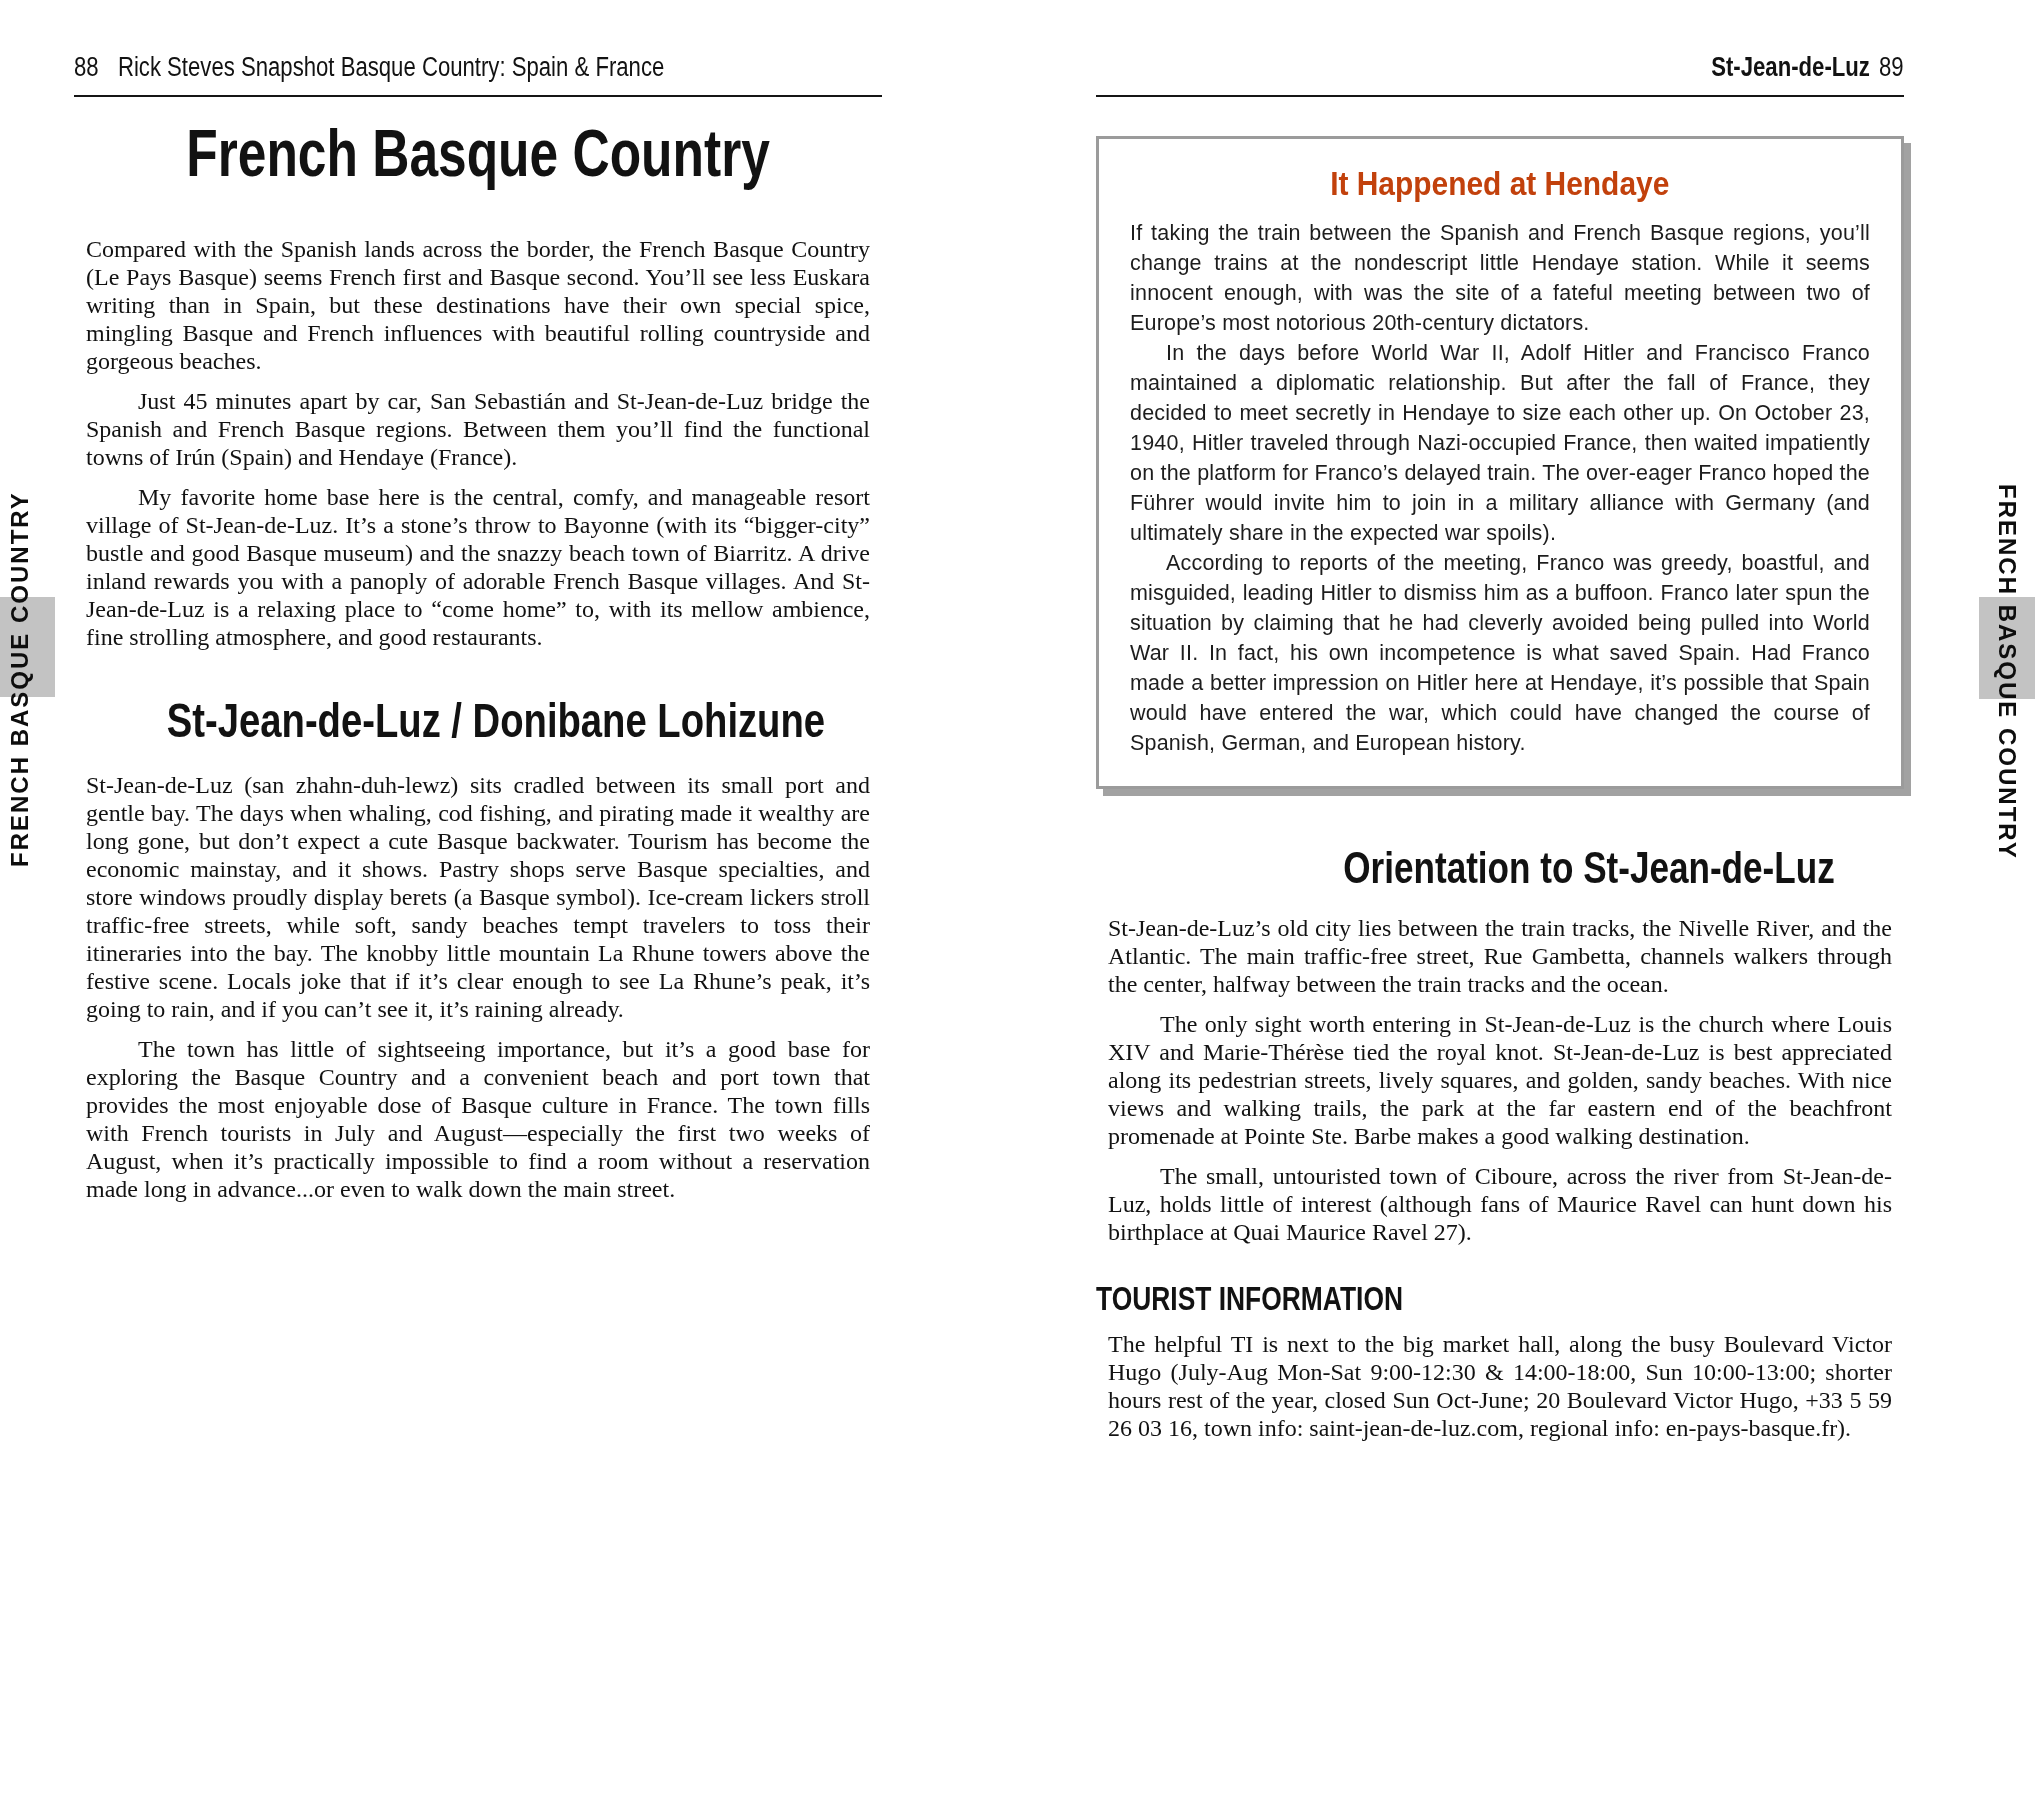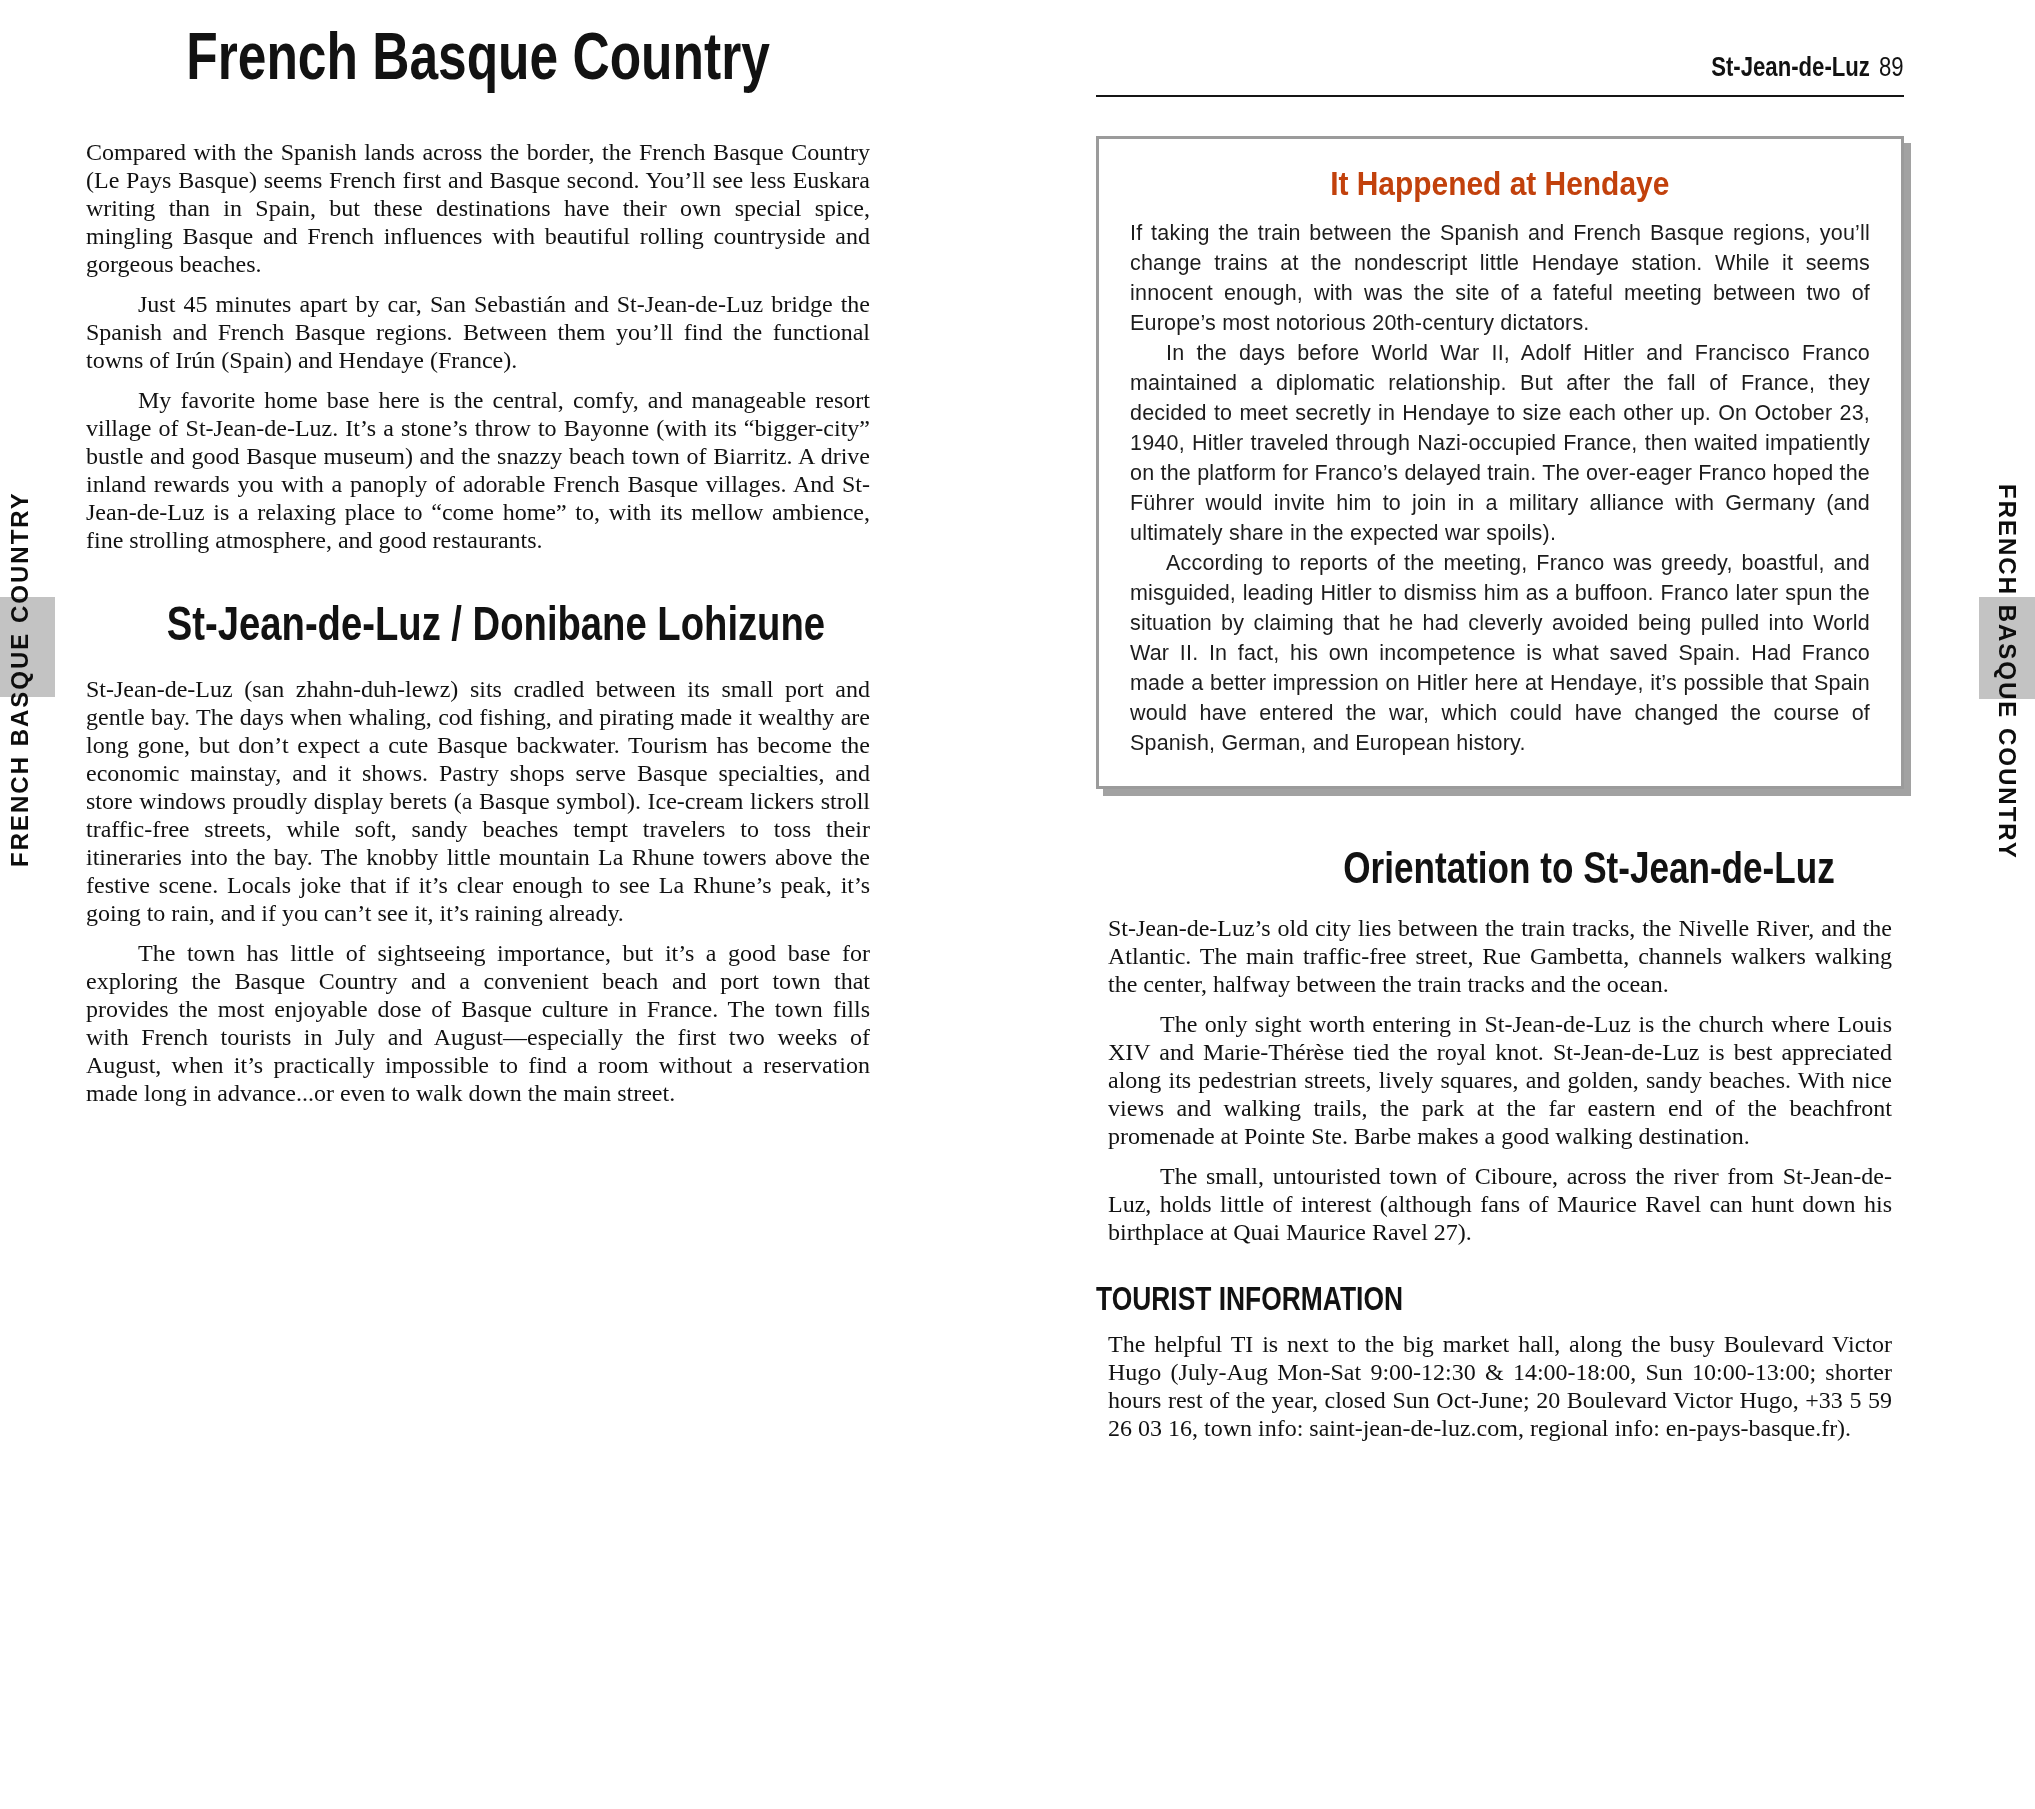--- a/index.html
+++ b/index.html
@@ -64,20 +64,25 @@
   .edge-tab.left{left:6.3px;top:492px;height:374px;transform:rotate(180deg);
                  display:flex;align-items:center;justify-content:center;}
   .edge-tab.right{left:1993px;top:492px;height:360px;
                   display:flex;align-items:center;justify-content:center;}
 </style>
 </head>
 <body>
 
 <div class="page page-left">
 
+  <div class="running-head">
+    <span class="rh-left-inner">
+      <span class="rh-pagenum">88</span><span>Rick Steves Snapshot Basque Country: Spain &amp; France</span>
+    </span>
+  </div>
 
   <h1 class="chapter-title"><span class="cx">French Basque Country</span></h1>
 
   <p class="serif-p first">Compared with the Spanish lands across the border, the French Basque Country (Le Pays Basque) seems French first and Basque second. You’ll see less Euskara writing than in Spain, but these destinations have their own special spice, mingling Basque and French influences with beautiful rolling countryside and gorgeous beaches.</p>
   <p class="serif-p indent">Just 45 minutes apart by car, San Sebastián and St-Jean-de-Luz bridge the Spanish and French Basque regions. Between them you’ll find the functional towns of Irún (Spain) and Hendaye (France).</p>
   <p class="serif-p indent">My favorite home base here is the central, comfy, and manageable resort village of St-Jean-de-Luz. It’s a stone’s throw to Bayonne (with its “bigger-city” bustle and good Basque museum) and the snazzy beach town of Biarritz. A drive inland rewards you with a panoply of adorable French Basque villages. And St-Jean-de-Luz is a relaxing place to “come home” to, with its mellow ambience, fine strolling atmosphere, and good restaurants.</p>
 
   <h2 class="section-title"><span class="cx">St-Jean-de-Luz / Donibane Lohizune</span></h2>
 
   <p class="serif-p">St-Jean-de-Luz (san zhahn-duh-lewz) sits cradled between its small port and gentle bay. The days when whaling, cod fishing, and pirating made it wealthy are long gone, but don’t expect a cute Basque backwater. Tourism has become the economic mainstay, and it shows. Pastry shops serve Basque specialties, and store windows proudly display berets (a Basque symbol). Ice-cream lickers stroll traffic-free streets, while soft, sandy beaches tempt travelers to toss their itineraries into the bay. The knobby little mountain La Rhune towers above the festive scene. Locals joke that if it’s clear enough to see La Rhune’s peak, it’s going to rain, and if you can’t see it, it’s raining already.</p>
@@ -95,21 +100,21 @@
 
   <div class="sidebar-box">
     <div class="box-title"><span class="cx">It Happened at Hendaye</span></div>
     <p class="box-p">If taking the train between the Spanish and French Basque regions, you’ll change trains at the nondescript little Hendaye station. While it seems innocent enough, with was the site of a fateful meeting between two of Europe’s most notorious 20th-century dictators.</p>
     <p class="box-p indent">In the days before World War II, Adolf Hitler and Francisco Franco maintained a diplomatic relationship. But after the fall of France, they decided to meet secretly in Hendaye to size each other up. On October 23, 1940, Hitler traveled through Nazi-occupied France, then waited impatiently on the platform for Franco’s delayed train. The over-eager Franco hoped the Führer would invite him to join in a military alliance with Germany (and ultimately share in the expected war spoils).</p>
     <p class="box-p indent">According to reports of the meeting, Franco was greedy, boastful, and misguided, leading Hitler to dismiss him as a buffoon. Franco later spun the situation by claiming that he had cleverly avoided being pulled into World War II. In fact, his own incompetence is what saved Spain. Had Franco made a better impression on Hitler here at Hendaye, it’s possible that Spain would have entered the war, which could have changed the course of Spanish, German, and European history.</p>
   </div>
 
   <h2 class="orient-title"><span class="cx">Orientation to St-Jean-de-Luz</span></h2>
 
-  <p class="serif-p">St-Jean-de-Luz’s old city lies between the train tracks, the Nivelle River, and the Atlantic. The main traffic-free street, Rue Gambetta, channels walkers walking the center, halfway between the train tracks and the ocean.</p>
+  <p class="serif-p">St-Jean-de-Luz’s old city lies between the train tracks, the Nivelle River, and the Atlantic. The main traffic-free street, Rue Gambetta, channels walkers through the center, halfway between the train tracks and the ocean.</p>
   <p class="serif-p indent">The only sight worth entering in St-Jean-de-Luz is the church where Louis XIV and Marie-Thérèse tied the royal knot. St-Jean-de-Luz is best appreciated along its pedestrian streets, lively squares, and golden, sandy beaches. With nice views and walking trails, the park at the far eastern end of the beachfront promenade at Pointe Ste. Barbe makes a good walking destination.</p>
   <p class="serif-p indent">The small, untouristed town of Ciboure, across the river from St-Jean-de-Luz, holds little of interest (although fans of Maurice Ravel can hunt down his birthplace at Quai Maurice Ravel 27).</p>
 
   <h3 class="ti-title"><span class="cx">TOURIST INFORMATION</span></h3>
   <p class="serif-p">The helpful TI is next to the big market hall, along the busy Boulevard Victor Hugo (July-Aug Mon-Sat 9:00-12:30 &amp; 14:00-18:00, Sun 10:00-13:00; shorter hours rest of the year, closed Sun Oct-June; 20 Boulevard Victor Hugo, +33 5 59 26 03 16, town info: saint-jean-de-luz.com, regional info: en-pays-basque.fr).</p>
 
 </div>
 
 <div class="edge-tab-block left"></div>
 <div class="edge-tab left">

